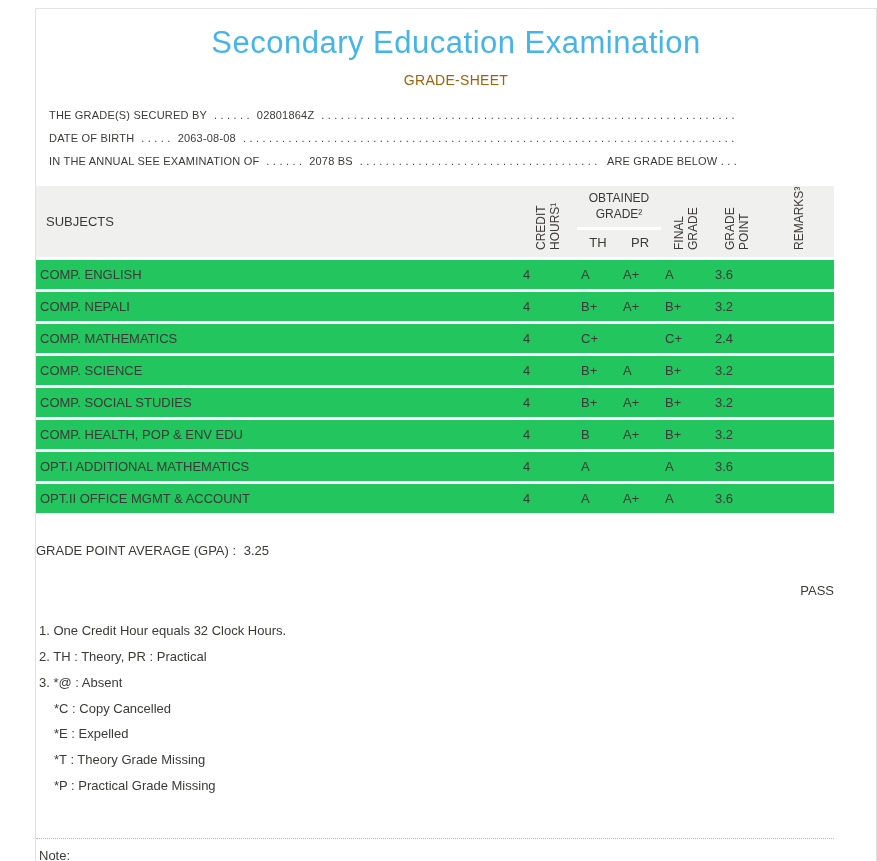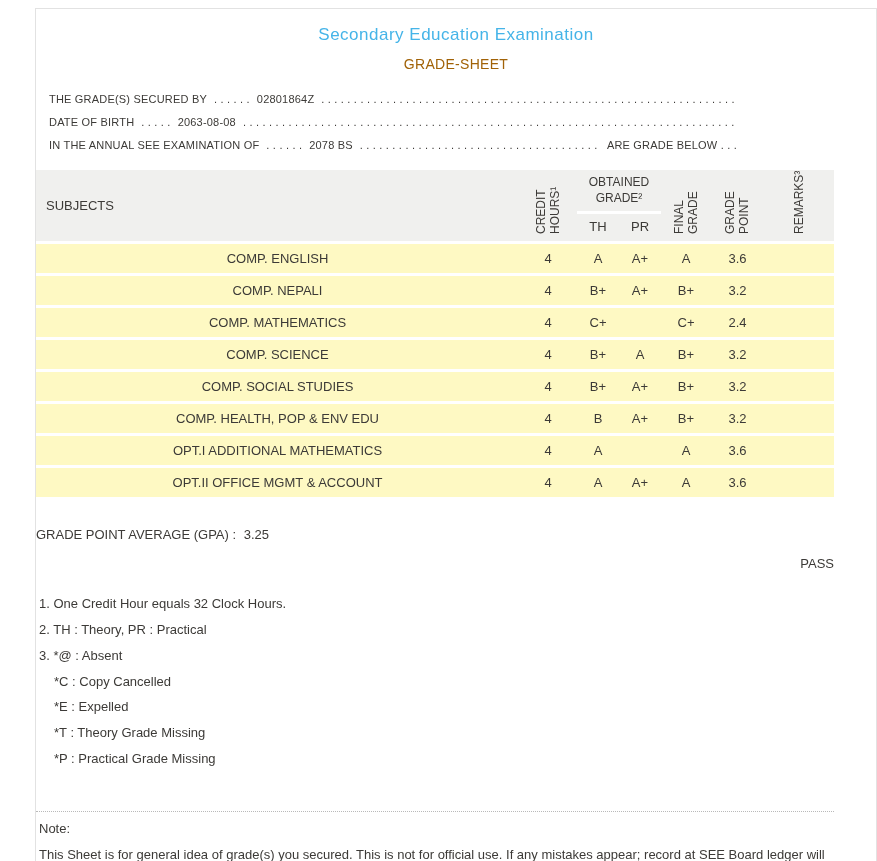--- a/index.html
+++ b/index.html
@@ -14,21 +14,21 @@
     border: 1px solid #e2e2e2;
     border-bottom: none;
     min-height: 853px;
     display: flex;
     flex-direction: column;
   }
   .title {
     margin: 16px 12px 0;
     text-align: center;
     color: #45b4e8;
-    font-size: 17px;
+    font-size: 31px;
     font-weight: 400;
     letter-spacing: .5px;
   }
   .subtitle {
     margin: 11px 0 0;
     text-align: center;
     font-size: 14px;
     font-weight: 400;
     letter-spacing: .3px;
     color: #a16207;
@@ -68,29 +68,29 @@
     transform: rotate(180deg);
     height: 60px;
     line-height: 1.2;
     white-space: normal;
     text-align: left;
   }
   .obt { text-align: center; padding: 4px 8px; line-height: 1.35; }
   .sub-th { text-align: center; padding: 5px 0 7px; font-size: 13px !important; }
 
   .grade-table tbody td {
-    background: #fef9c3;
+    background: #22c55e;
     padding: 7px 4px;
-    text-align: center;
+    text-align: left;
   }
   td.subject { text-align: left; padding-left: 10px; }
 
   .gpa-line { margin-top: 27px; text-align: left; font-size: 13px; }
   .gpa-line .gpa-value { margin-left: 4px; }
-  .result-line { margin-top: 14px; text-align: right; font-size: 13px; }
+  .result-line { margin-top: 25px; text-align: right; font-size: 13px; }
 
   .footnotes { margin-top: 24px; padding-left: 3px; font-size: 13px; }
   .footnotes .fn { margin-bottom: 7px; line-height: 1.45; }
   .fn-indent { padding-left: 15px; }
 
   .note-section {
     margin-top: 42px;
     border-top: 1px dotted #b9b9b9;
     padding: 7px 0 0 3px;
     font-size: 13px;

